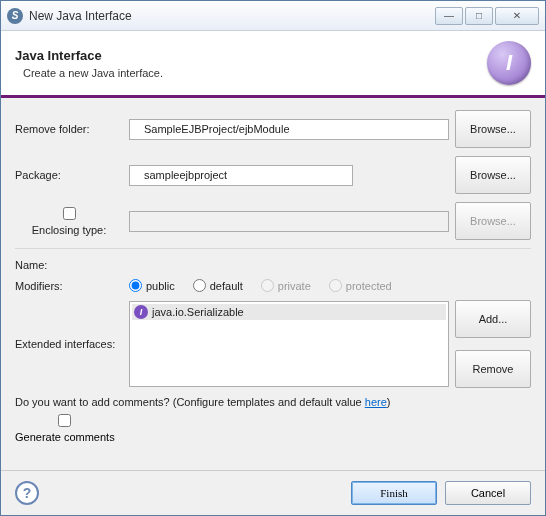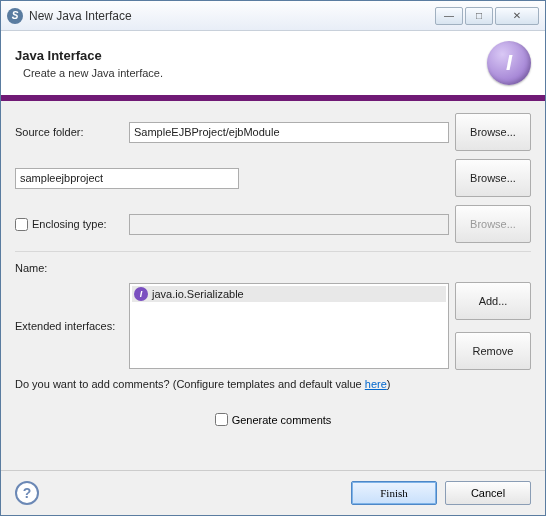--- a/index.html
+++ b/index.html
@@ -4,47 +4,47 @@
 <style>
 * { box-sizing: border-box; margin: 0; padding: 0; font-family: "Segoe UI", Tahoma, sans-serif; font-size: 11px; }
 body { background: #fff; }
 .window { width: 546px; height: 516px; border: 1px solid #5a7ca0; background: #f0f0f0; display: flex; flex-direction: column; }
 .titlebar { height: 30px; background: linear-gradient(#fdfdfe, #e8eef7); display: flex; align-items: center; padding: 0 6px; border-bottom: 1px solid #c8d0da; }
 .titlebar-icon { width: 16px; height: 16px; background: #5a7ca0; border-radius: 50%; margin-right: 6px; display:flex;align-items:center;justify-content:center;color:#fff;font-style:italic;font-size:10px;font-weight:bold; }
 .titlebar-title { flex: 1; color: #333; font-size: 12px; }
 .winbtns { display: flex; gap: 2px; }
 .winbtn { width: 28px; height: 18px; border: 1px solid #a0b0c0; border-radius: 2px; background: linear-gradient(#f8fbff,#d8e4f0); display:flex;align-items:center;justify-content:center; color:#555; font-size:10px; cursor:pointer; }
 .winbtn.close{ width:44px; }
-.header { background: #fff; padding: 10px 14px; border-bottom: 6px solid #701a75; display:flex; align-items:center; }
+.header { background: #fff; padding: 10px 14px; border-bottom: 3px solid #701a75; display:flex; align-items:center; }
 .header-text { flex:1; }
 .header-title { font-size: 13px; font-weight: bold; color: #222; margin-bottom: 4px; }
 .header-sub { font-size: 11px; color: #333; padding-left: 8px; }
 .header-icon { width: 44px; height: 44px; border-radius: 50%; background: radial-gradient(circle at 35% 30%, #d9c8f5, #8a63c5); display:flex;align-items:center;justify-content:center; color:#fff; font-weight:bold; font-style:italic; font-size:22px; box-shadow: inset -2px -2px 4px rgba(0,0,0,.2), 0 1px 2px rgba(0,0,0,.3); }
 .content { flex:1; padding: 12px 14px; overflow:auto; }
 .row { display:flex; align-items:center; margin-bottom: 8px; gap:6px; }
 .row.top { align-items:center; }
 .label { width: 108px; color:#222; }
-.text-input { flex:1; height: 21px; border:1px solid #adadad; background:#fff; padding: 2px 4px; font-size:11px; color:#222; }
+.text-input { flex:1; height: 21px; border:1px solid #adadad; background:#fff; padding: 2px 14px; font-size:11px; color:#222; }
 .text-input.disabled { background:#f0f0f0; color:#888; }
 .btn { width: 76px; height: 38px; border:1px solid #adadad; background: linear-gradient(#fdfdfd,#e6e6e6); border-radius:2px; cursor:pointer; font-size:11px; color:#222; }
 .btn:disabled { color:#9a9a9a; cursor:default; }
-.chk { display:flex; align-items:center; gap:4px; }
+.chk { display:flex; align-items:center; gap:4px;flex-direction:column; }
 .chk input { width:13px; height:13px; }
 .sep { border:none; border-top:1px solid #d8d8d8; margin: 6px 0 10px; }
 .radios { display:flex; gap:18px; align-items:center; flex:1; }
 .radio { display:flex; align-items:center; gap:4px; color:#222; }
 .radio.disabled { color:#9a9a9a; }
 .radio input { width:13px; height:13px; }
 .listbox { flex:1; height: 86px; border:1px solid #adadad; background:#fff; padding:2px; overflow:auto; }
 .listitem { display:flex; align-items:center; gap:4px; padding:1px 2px; background:#e8e8e8; color:#222; }
 .listitem .li-icon { width:14px;height:14px;border-radius:50%;background:#7a4fc0;color:#fff;display:flex;align-items:center;justify-content:center;font-style:italic;font-size:9px;font-weight:bold; }
 .sidebtns { display:flex; flex-direction:column; gap:12px; }
 .comments { text-align:left; color:#222; }
 .comments a { color:#0066cc; }
-.gen-row { display:flex; justify-content:center; margin-top:23px; }
+.gen-row { display:flex; margin-top:6px; }
 .footer { border-top:1px solid #ccc; padding:10px 14px; display:flex; align-items:center; }
 .help { width:24px;height:24px;border:2px solid #6b88b5;border-radius:50%;display:flex;align-items:center;justify-content:center;color:#6b88b5;font-weight:bold;font-size:14px;cursor:pointer;background:#fff; }
 .footer-spacer { flex:1; }
 .fbtn { min-width: 86px; height: 24px; border:1px solid #8a9db5; background: linear-gradient(#fdfdfd,#e6e6e6); border-radius:2px; cursor:pointer; font-size:11px; margin-left:8px; }
 .fbtn.primary { background: linear-gradient(#eaf3ff,#c8e0fb); border-color:#4d87c7; box-shadow: 0 0 0 1px #7eb3e8 inset; font-family: Liberation Serif, serif; }
 </style>
 </head>
 <body>
 
 <div class="window">
@@ -62,46 +62,68 @@
     <div class="header-text">
       <div class="header-title">Java Interface</div>
       <div class="header-sub">Create a new Java interface.</div>
     </div>
     <div class="header-icon">I</div>
   </div>
 
   <div class="content">
 
     <div class="row">
-      <div class="label">Source folder:</div>
+      <div class="label">Remove folder:</div>
       <input class="text-input" value="SampleEJBProject/ejbModule" style="">
       <button class="btn">Browse...</button>
     </div>
 
     <div class="row">
+      <div class="label">Package:</div>
       <input class="text-input" style="flex: 0 0 224px;" value="sampleejbproject">
       <div style="flex:1"></div>
       <button class="btn">Browse...</button>
     </div>
 
     <div class="row">
       <div class="label chk">
         <input type="checkbox" style="">
         <span>Enclosing type:</span>
       </div>
       <input class="text-input disabled" disabled="" style="">
       <button class="btn" disabled="">Browse...</button>
     </div>
 
     <hr class="sep">
 
     <div class="row">
       <div class="label">Name:</div>
     </div>
 
+    <div class="row">
+      <div class="label">Modifiers:</div>
+      <div class="radios">
+        <label class="radio">
+            <input type="radio" name="mod" checked="" style="">
+            <span>public</span>
+          </label>
+        <label class="radio">
+            <input type="radio" name="mod" style="">
+            <span>default</span>
+          </label>
+        <label class="radio disabled">
+            <input type="radio" name="mod" disabled="" style="">
+            <span>private</span>
+          </label>
+        <label class="radio disabled">
+            <input type="radio" name="mod" disabled="" style="">
+            <span>protected</span>
+          </label>
+      </div>
+    </div>
 
     <div class="row top">
       <div class="label">Extended interfaces:</div>
       <div class="listbox">
         <div class="listitem">
           <span class="li-icon">I</span>
           <span>java.io.Serializable</span>
         </div>
       </div>
       <div class="sidebtns">

